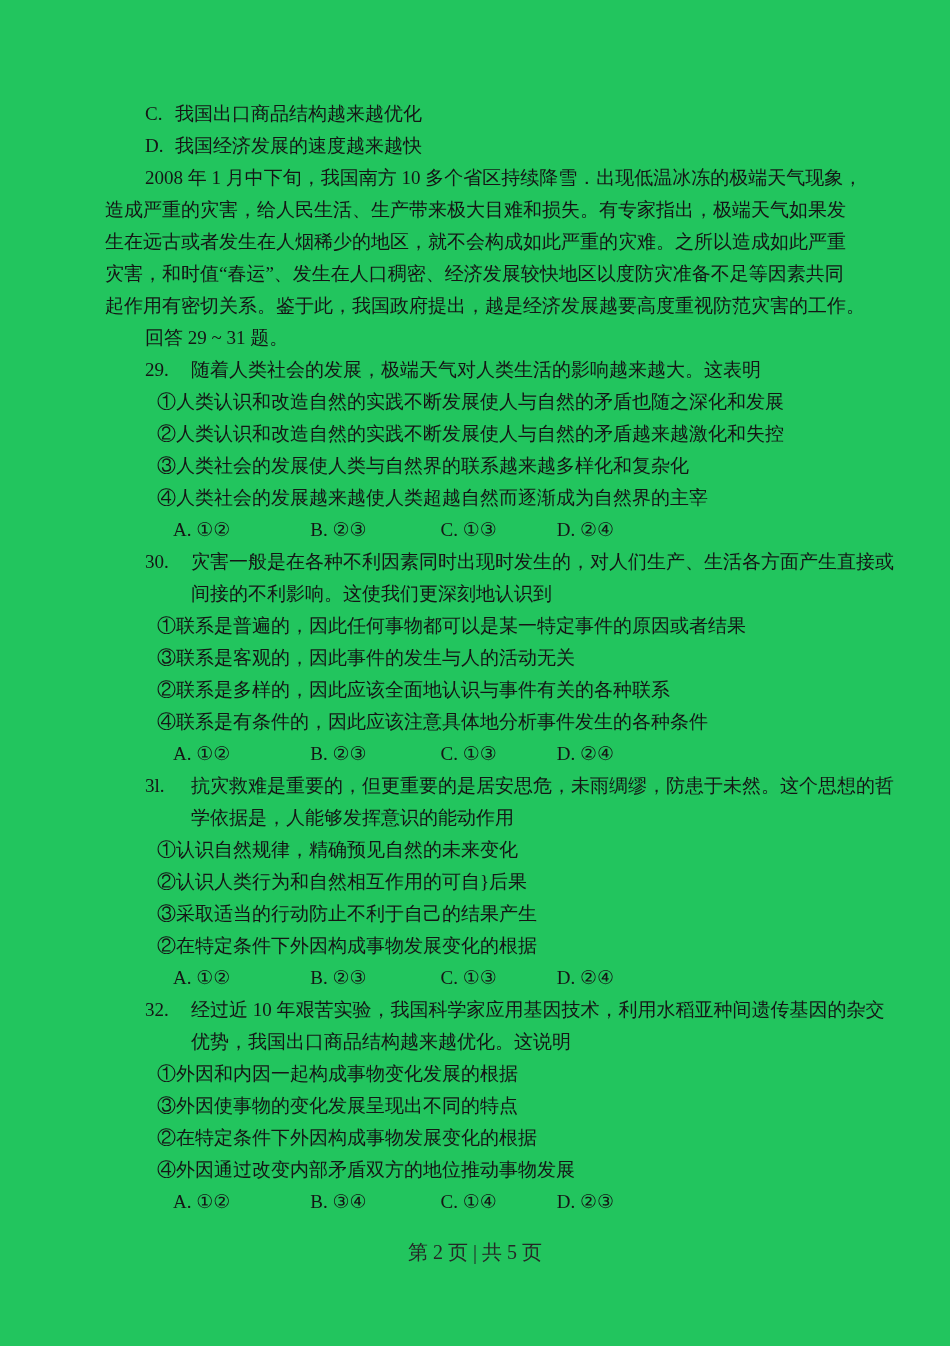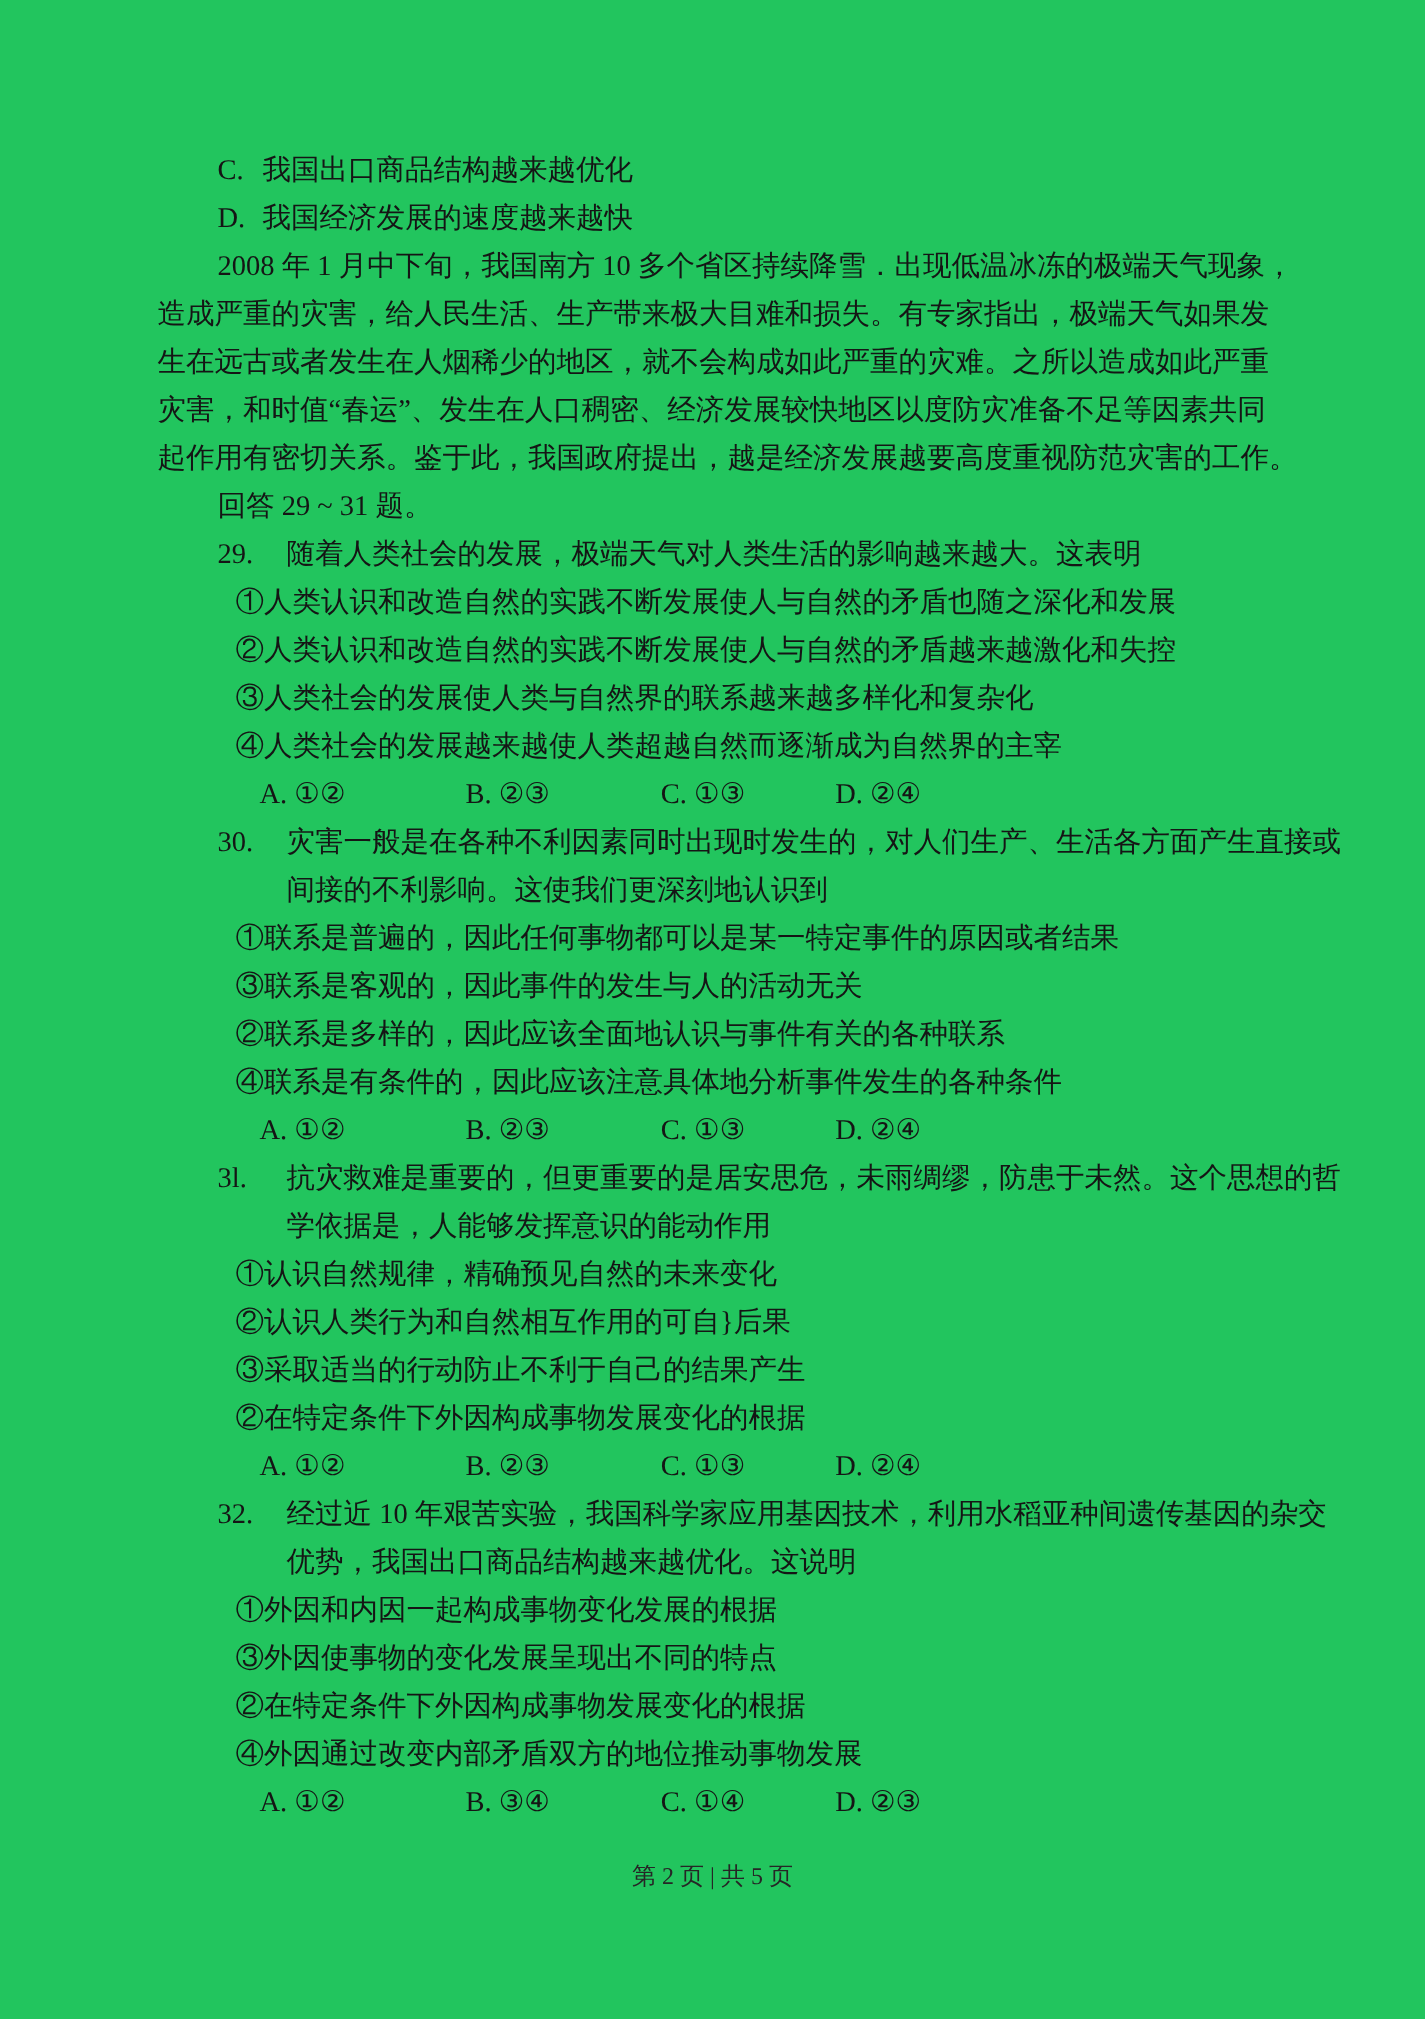--- a/index.html
+++ b/index.html
@@ -36,21 +36,21 @@
   .choice { white-space: nowrap; }
   .choice:nth-child(1) { margin-right: 50px; }
   .choice:nth-child(2) { margin-right: 44px; }
   .choice:nth-child(3) { margin-right: 30px; }
   .footer {
     position: absolute;
     top: 1240px;
     left: 0;
     width: 100%;
     text-align: center;
-    font-size: 16px;
+    font-size: 20px;
     color: #262626;
     line-height: 24px;
   }
 </style>
 </head>
 <body>
 
 <div class="page">
   <div class="content">
 

